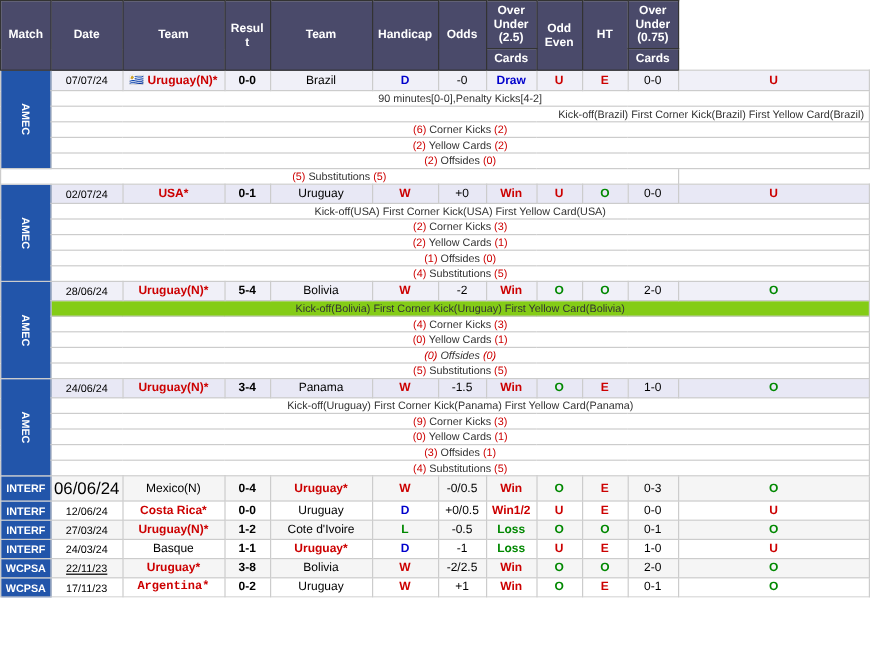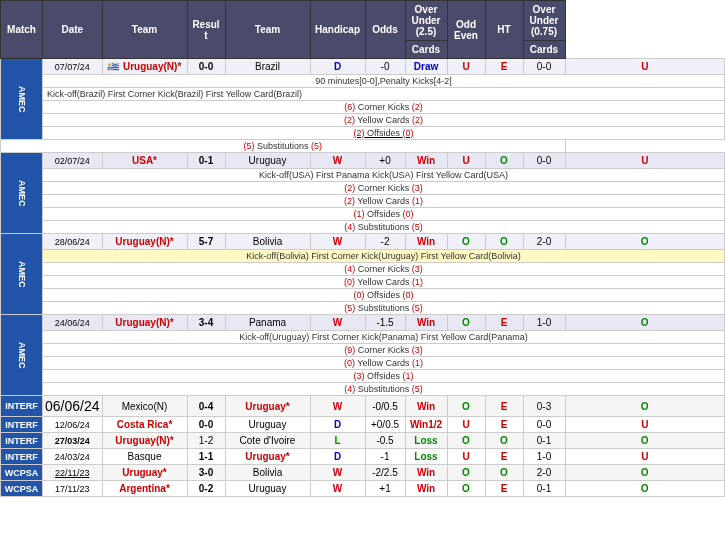--- a/index.html
+++ b/index.html
@@ -60,87 +60,87 @@
     <td style="color:#0000cc;font-weight:bold;">Draw</td>
     <td style="color:#cc0000;font-weight:bold;">U</td>
     <td style="color:#cc0000;font-weight:bold;">E</td>
     <td>0-0</td>
     <td style="color:#cc0000;font-weight:bold;">U</td>
   </tr>
       <tr style="background:#fff;">
       <td colspan="11" style="font-size:9px;color:#333;text-align:center;padding:1px 4px;">90 minutes[0-0],Penalty Kicks[4-2]</td>
     </tr>
       <tr style="background:#fff;">
-      <td colspan="11" style="font-size:9px;color:#333;text-align:left;padding:1px 4px;">Kick-off(Brazil)  First Corner Kick(Brazil)  First Yellow Card(Brazil)</td>
+      <td colspan="11" style="font-size:9px;color:#333;text-align:right;padding:1px 4px;">Kick-off(Brazil)  First Corner Kick(Brazil)  First Yellow Card(Brazil)</td>
     </tr>
       <tr style="background:#fff;">
       <td colspan="11" style="font-size:9px;color:#333;text-align:center;padding:1px 4px;"><span style="color:#cc0000;">(6)</span> Corner Kicks <span style="color:#cc0000;">(2)</span></td>
     </tr>
       <tr style="background:#fff;">
       <td colspan="11" style="font-size:9px;color:#333;text-align:center;padding:1px 4px;"><span style="color:#cc0000;">(2)</span> Yellow Cards <span style="color:#cc0000;">(2)</span></td>
     </tr>
-      <tr style="background:#fff;text-decoration:underline;">
+      <tr style="background:#fff;">
       <td colspan="11" style="font-size:9px;color:#333;text-align:center;padding:1px 4px;"><span style="color:#cc0000;">(2)</span> Offsides <span style="color:#cc0000;">(0)</span></td>
     </tr>
       <tr style="background:#fff;">
       <td colspan="11" style="font-size:9px;color:#333;text-align:center;padding:1px 4px;"><span style="color:#cc0000;">(5)</span> Substitutions <span style="color:#cc0000;">(5)</span></td>
     </tr>
       <tr style="background:#e8e8f5;">
     <td rowspan="6" style="background:#2255aa;color:#fff;font-weight:bold;font-size:9px;writing-mode:vertical-rl;text-orientation:mixed;padding:2px;">AMEC</td>
     <td style="font-size:9px;">02/07/24</td>
     <td style="color:#cc0000;font-weight:bold;">USA*</td>
     <td style="font-weight:bold;">0-1</td>
     <td>Uruguay</td>
     <td style="color:#cc0000;font-weight:bold;">W</td>
     <td>+0</td>
     <td style="color:#cc0000;font-weight:bold;">Win</td>
     <td style="color:#cc0000;font-weight:bold;">U</td>
     <td style="color:#008800;font-weight:bold;">O</td>
     <td>0-0</td>
     <td style="color:#cc0000;font-weight:bold;">U</td>
   </tr>
       <tr style="background:#fff;">
-      <td colspan="11" style="font-size:9px;color:#333;text-align:center;padding:1px 4px;">Kick-off(USA)  First Panama Kick(USA)  First Yellow Card(USA)</td>
+      <td colspan="11" style="font-size:9px;color:#333;text-align:center;padding:1px 4px;">Kick-off(USA)  First Corner Kick(USA)  First Yellow Card(USA)</td>
     </tr>
       <tr style="background:#fff;">
       <td colspan="11" style="font-size:9px;color:#333;text-align:center;padding:1px 4px;"><span style="color:#cc0000;">(2)</span> Corner Kicks <span style="color:#cc0000;">(3)</span></td>
     </tr>
       <tr style="background:#fff;">
       <td colspan="11" style="font-size:9px;color:#333;text-align:center;padding:1px 4px;"><span style="color:#cc0000;">(2)</span> Yellow Cards <span style="color:#cc0000;">(1)</span></td>
     </tr>
       <tr style="background:#fff;">
       <td colspan="11" style="font-size:9px;color:#333;text-align:center;padding:1px 4px;"><span style="color:#cc0000;">(1)</span> Offsides <span style="color:#cc0000;">(0)</span></td>
     </tr>
       <tr style="background:#fff;">
       <td colspan="11" style="font-size:9px;color:#333;text-align:center;padding:1px 4px;"><span style="color:#cc0000;">(4)</span> Substitutions <span style="color:#cc0000;">(5)</span></td>
     </tr>
       <tr style="background:#f0f0f8;">
     <td rowspan="6" style="background:#2255aa;color:#fff;font-weight:bold;font-size:9px;writing-mode:vertical-rl;text-orientation:mixed;padding:2px;">AMEC</td>
     <td style="font-size:9px;">28/06/24</td>
     <td style="color:#cc0000;font-weight:bold;">Uruguay(N)*</td>
-    <td style="font-weight:bold;">5-7</td>
+    <td style="font-weight:bold;">5-4</td>
     <td>Bolivia</td>
     <td style="color:#cc0000;font-weight:bold;">W</td>
     <td>-2</td>
     <td style="color:#cc0000;font-weight:bold;">Win</td>
     <td style="color:#008800;font-weight:bold;">O</td>
     <td style="color:#008800;font-weight:bold;">O</td>
     <td>2-0</td>
     <td style="color:#008800;font-weight:bold;">O</td>
   </tr>
-      <tr style="background:#fef9c3;margin-left:28px;">
+      <tr style="background:#84cc16;margin-left:28px;">
       <td colspan="11" style="font-size:9px;color:#333;text-align:center;padding:1px 4px;">Kick-off(Bolivia)  First Corner Kick(Uruguay)  First Yellow Card(Bolivia)</td>
     </tr>
       <tr style="background:#fff;">
       <td colspan="11" style="font-size:9px;color:#333;text-align:center;padding:1px 4px;"><span style="color:#cc0000;">(4)</span> Corner Kicks <span style="color:#cc0000;">(3)</span></td>
     </tr>
       <tr style="background:#fff;">
       <td colspan="11" style="font-size:9px;color:#333;text-align:center;padding:1px 4px;"><span style="color:#cc0000;">(0)</span> Yellow Cards <span style="color:#cc0000;">(1)</span></td>
     </tr>
-      <tr style="background:#fff;">
+      <tr style="background:#fff;font-style:italic;">
       <td colspan="11" style="font-size:9px;color:#333;text-align:center;padding:1px 4px;"><span style="color:#cc0000;">(0)</span> Offsides <span style="color:#cc0000;">(0)</span></td>
     </tr>
       <tr style="background:#fff;">
       <td colspan="11" style="font-size:9px;color:#333;text-align:center;padding:1px 4px;"><span style="color:#cc0000;">(5)</span> Substitutions <span style="color:#cc0000;">(5)</span></td>
     </tr>
       <tr style="background:#e8e8f5;">
     <td rowspan="6" style="background:#2255aa;color:#fff;font-weight:bold;font-size:9px;writing-mode:vertical-rl;text-orientation:mixed;padding:2px;">AMEC</td>
     <td style="font-size:9px;">24/06/24</td>
     <td style="color:#cc0000;font-weight:bold;">Uruguay(N)*</td>
     <td style="font-weight:bold;">3-4</td>
@@ -191,23 +191,23 @@
     <td style="color:#0000cc;font-weight:bold;">D</td>
     <td>+0/0.5</td>
     <td style="color:#cc0000;font-weight:bold;">Win1/2</td>
     <td style="color:#cc0000;font-weight:bold;">U</td>
     <td style="color:#cc0000;font-weight:bold;">E</td>
     <td>0-0</td>
     <td style="color:#cc0000;font-weight:bold;">U</td>
   </tr>
       <tr style="background:#f5f5f5;">
     <td style="background:#2255aa;color:#fff;font-weight:bold;font-size:9px;">INTERF</td>
-    <td style="font-size:9px;font-weight:bold;">27/03/24</td>
+    <td style="font-size:9px;">27/03/24</td>
     <td style="color:#cc0000;font-weight:bold;">Uruguay(N)*</td>
-    <td style="font-weight:normal;margin-top:29px;">1-2</td>
+    <td style="font-weight:bold;margin-top:29px;">1-2</td>
     <td style="color:#000;">Cote d'Ivoire</td>
     <td style="color:#008800;font-weight:bold;">L</td>
     <td>-0.5</td>
     <td style="color:#008800;font-weight:bold;">Loss</td>
     <td style="color:#008800;font-weight:bold;">O</td>
     <td style="color:#008800;font-weight:bold;">O</td>
     <td>0-1</td>
     <td style="color:#008800;font-weight:bold;">O</td>
   </tr>
       <tr style="background:#fff;">
@@ -221,34 +221,34 @@
     <td style="color:#008800;font-weight:bold;">Loss</td>
     <td style="color:#cc0000;font-weight:bold;">U</td>
     <td style="color:#cc0000;font-weight:bold;">E</td>
     <td>1-0</td>
     <td style="color:#cc0000;font-weight:bold;">U</td>
   </tr>
       <tr style="background:#f5f5f5;">
     <td style="background:#2255aa;color:#fff;font-weight:bold;font-size:9px;">WCPSA</td>
     <td style="font-size:9px;text-decoration:underline;">22/11/23</td>
     <td style="color:#cc0000;font-weight:bold;">Uruguay*</td>
-    <td style="font-weight:bold;">3-0</td>
+    <td style="font-weight:bold;">3-8</td>
     <td style="color:#000;">Bolivia</td>
     <td style="color:#cc0000;font-weight:bold;">W</td>
     <td>-2/2.5</td>
     <td style="color:#cc0000;font-weight:bold;">Win</td>
     <td style="color:#008800;font-weight:bold;">O</td>
     <td style="color:#008800;font-weight:bold;">O</td>
     <td>2-0</td>
     <td style="color:#008800;font-weight:bold;">O</td>
   </tr>
       <tr style="background:#fff;">
     <td style="background:#2255aa;color:#fff;font-weight:bold;font-size:9px;">WCPSA</td>
     <td style="font-size:9px;">17/11/23</td>
-    <td style="color:#cc0000;font-weight:bold;">Argentina*</td>
+    <td style="color:#cc0000;font-weight:bold;font-family:Liberation Mono, monospace;">Argentina*</td>
     <td style="font-weight:bold;">0-2</td>
     <td style="color:#000;">Uruguay</td>
     <td style="color:#cc0000;font-weight:bold;">W</td>
     <td>+1</td>
     <td style="color:#cc0000;font-weight:bold;">Win</td>
     <td style="color:#008800;font-weight:bold;">O</td>
     <td style="color:#cc0000;font-weight:bold;">E</td>
     <td>0-1</td>
     <td style="color:#008800;font-weight:bold;">O</td>
   </tr>

